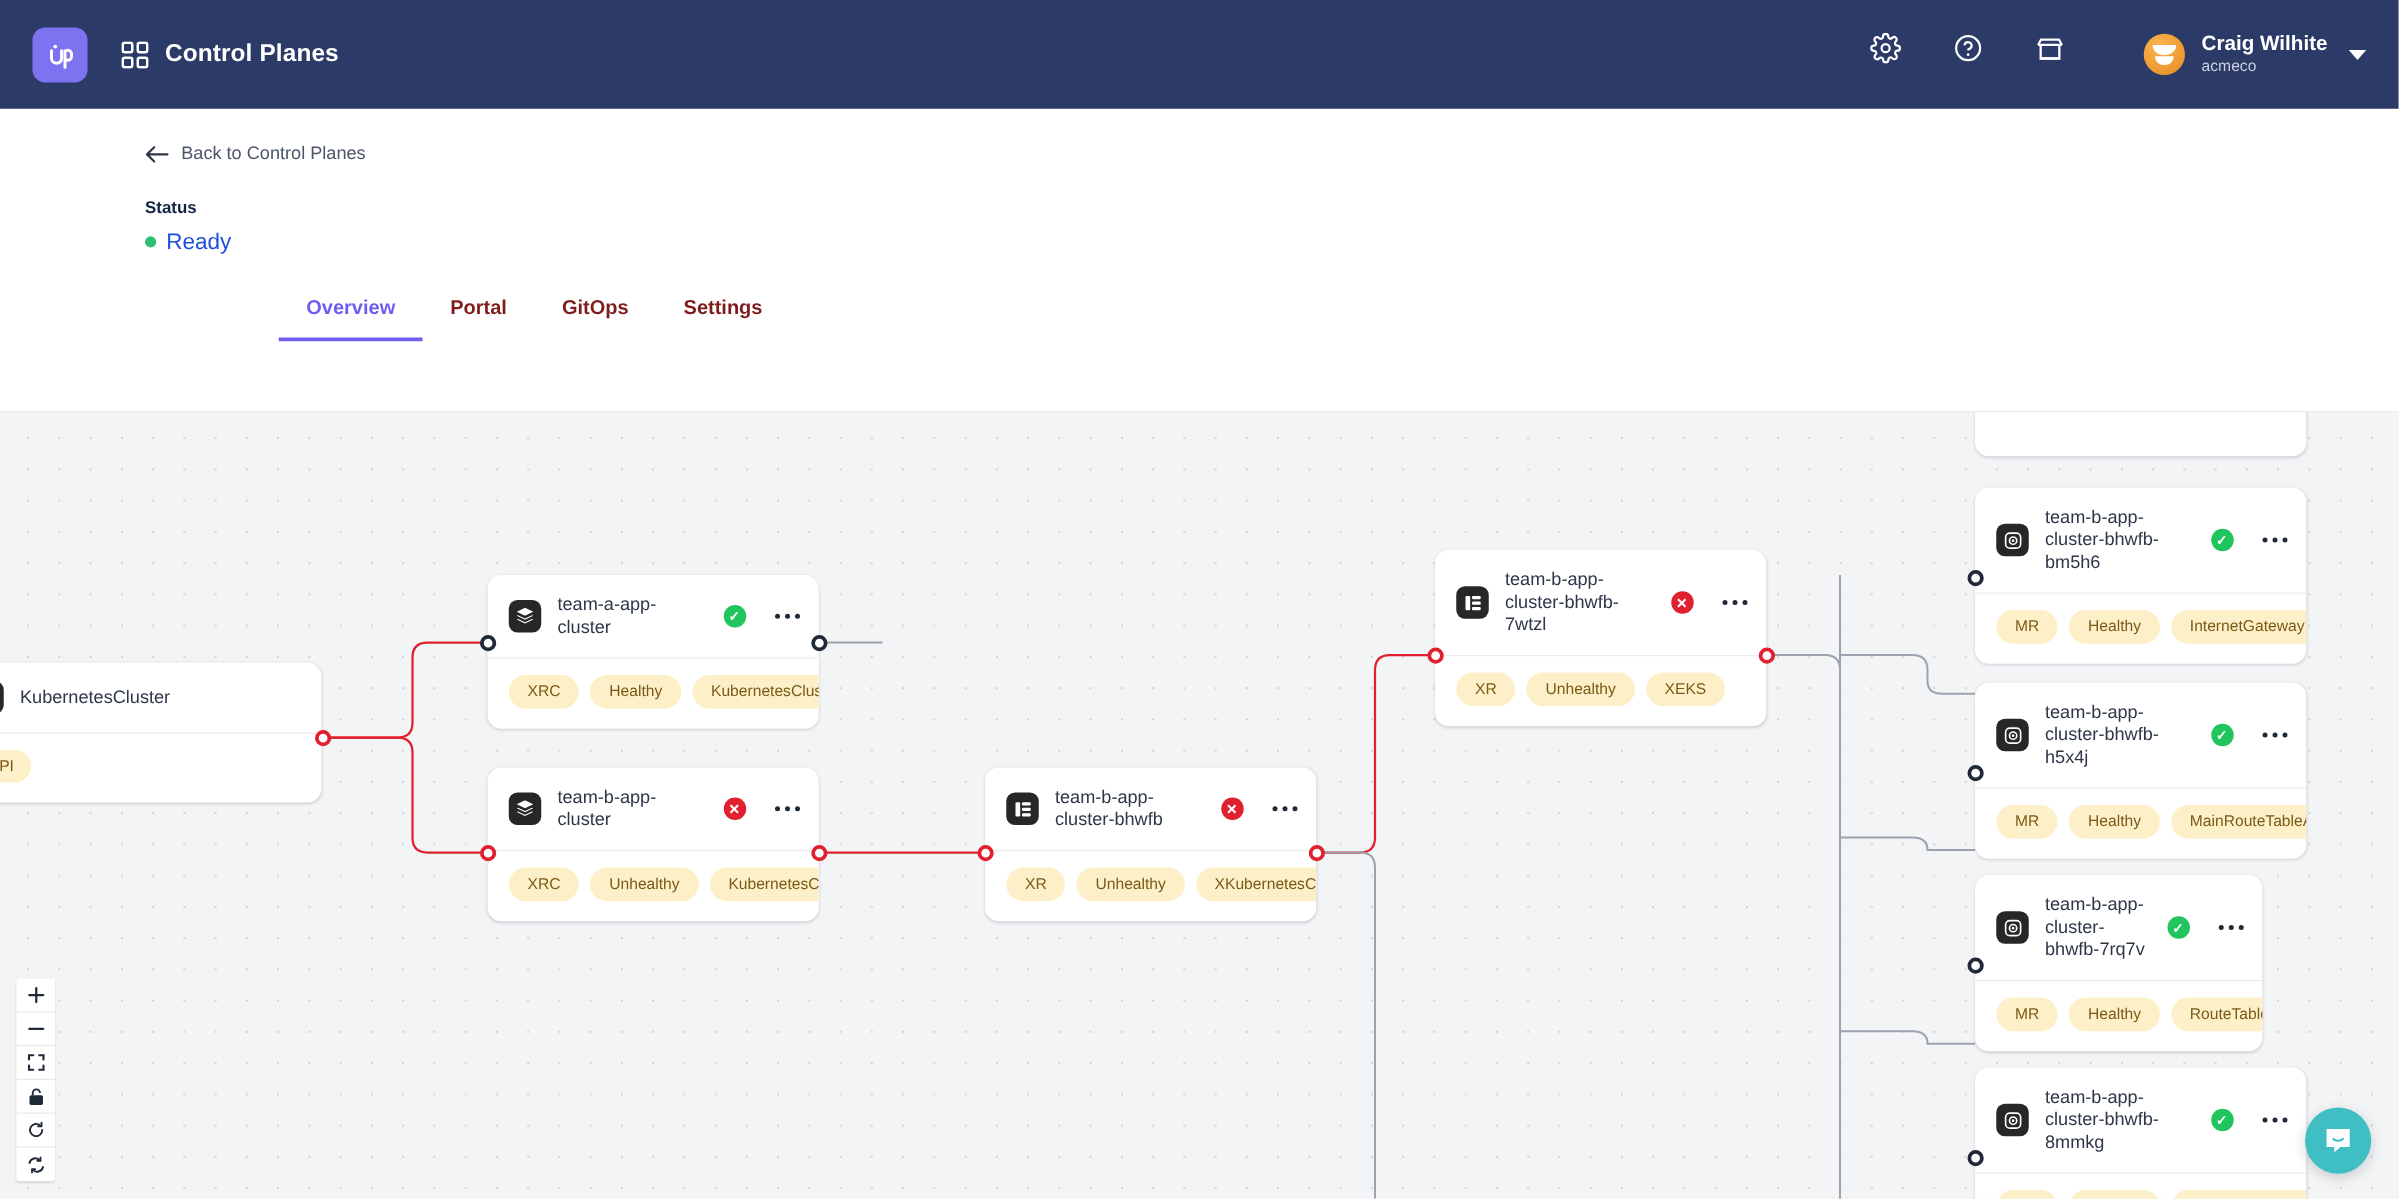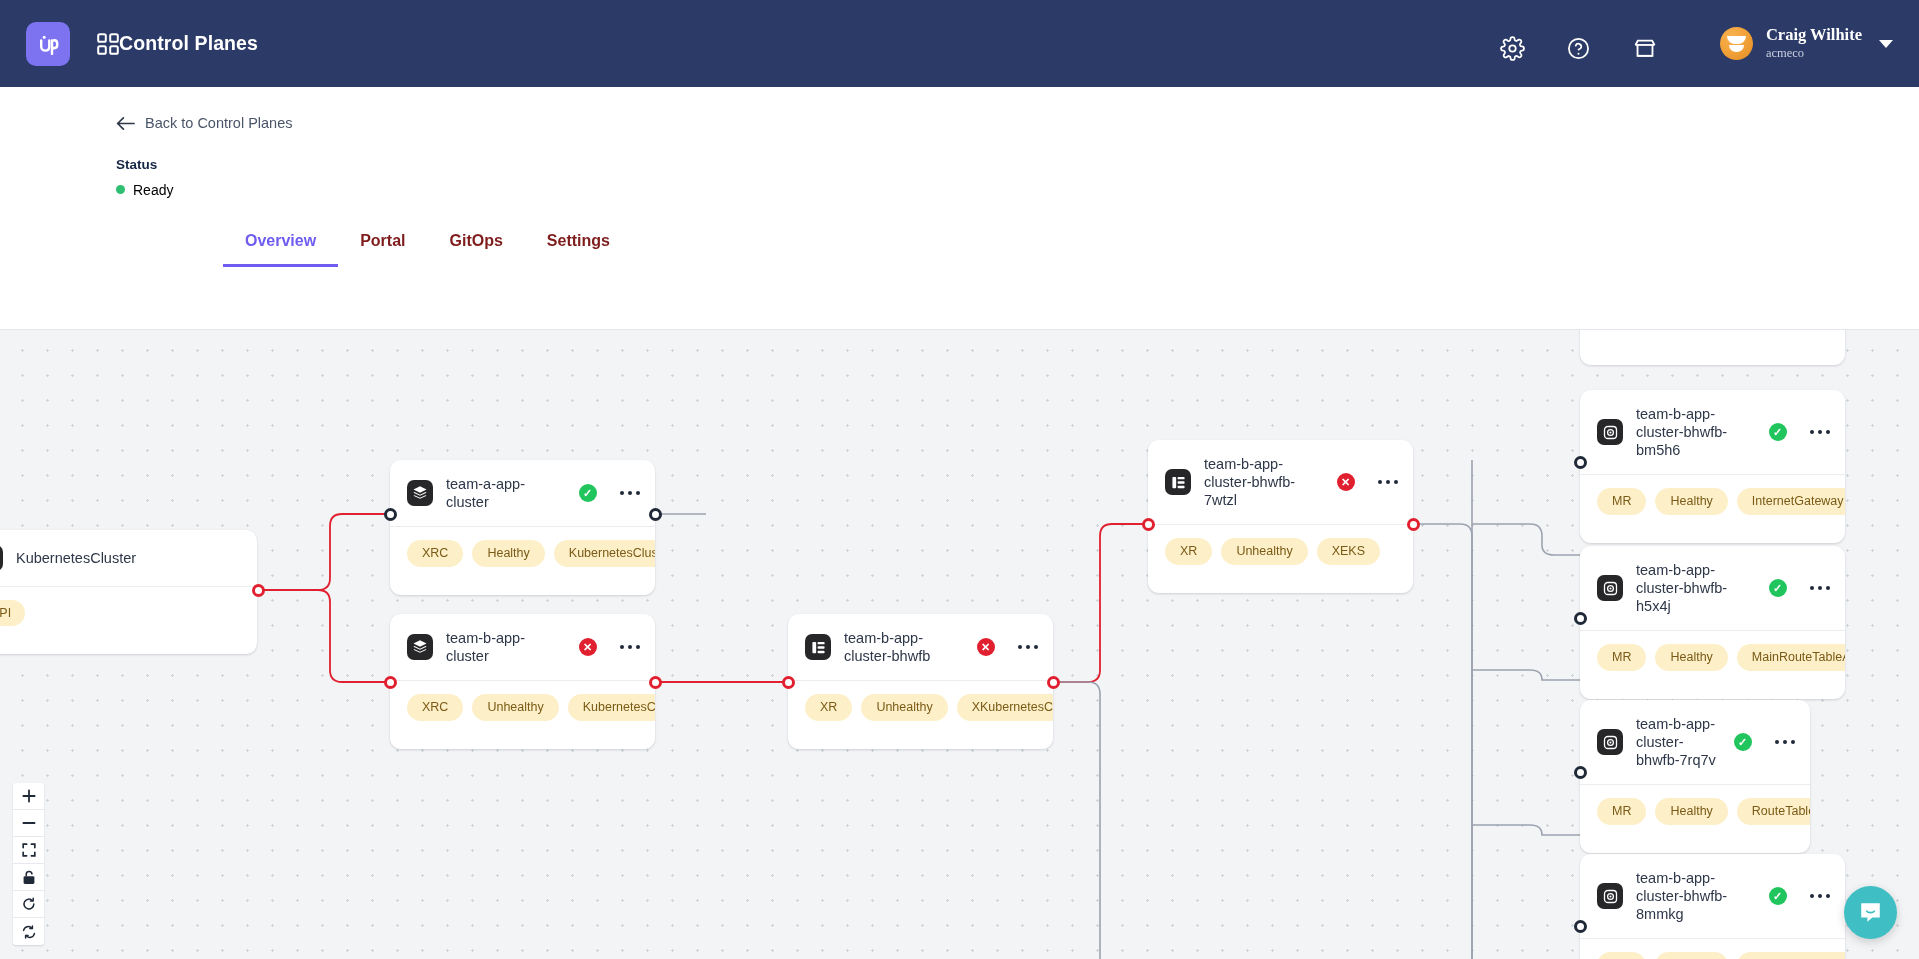--- a/index.html
+++ b/index.html
@@ -22,29 +22,29 @@
   }
   .logo-box {
     width: 44px; height: 44px;
     border-radius: 10px;
     background: #7d73f0;
     display: flex; align-items: center; justify-content: center;
     color: #fff; font-size: 22px; font-weight: 700;
     letter-spacing: -1px;
     margin-right: 27px;
   }
-  .nav-section { display: flex; align-items: center; }
+  .nav-section { display: flex; align-items: center; gap: 13px; }
   .grid-icon { display: block; }
   .nav-title {
     color: #ffffff; font-size: 19.5px; font-weight: 700;
     letter-spacing: .1px;
   }
   .nav-right {
     margin-left: auto;
-    display: flex; align-items: flex-end; gap: 40px; font-family: Liberation Serif, serif;
+    display: flex; align-items: flex-start; gap: 40px;
   }
   .nav-ic { width: 26px; height: 26px; display: flex; align-items: center; justify-content: center; cursor: pointer; }
   .user-block { display: flex; align-items: center; gap: 13px; margin-left: 22px; cursor: pointer; }
   .avatar {
     width: 33px; height: 33px; border-radius: 50%;
     background: radial-gradient(circle at 35% 30%, #f8b352 0%, #f3a23a 45%, #e08c24 100%);
     display: flex; align-items: center; justify-content: center;
     position: relative; overflow: hidden;
   }
   .avatar::before {
@@ -69,21 +69,21 @@
   }
   .page-title {
     margin-top: 9px;
     font-size: 32px; font-weight: 700; color: #152544;
     letter-spacing: -.4px;
   }
   .meta-row { display: flex; margin-top: 22px; }
   .meta-col { }
   .meta-col.sep { border-left: 1px solid #d8dde6; padding-left: 34px; }
   .meta-label { font-size: 13.5px; font-weight: 700; color: #152544; }
-  .meta-val { margin-top: 10px; font-size: 14px; color: #000000; display: flex; align-items: center; gap: 8px; }
+  .meta-val { margin-top: 10px; font-size: 18px; color: #1d4ed8; display: flex; align-items: center; gap: 8px; }
   .dot-ready { width: 9px; height: 9px; border-radius: 50%; background: #2fbf71; display: inline-block; }
   .cfg-ver { margin-left: 14px; }
 
   
   .tabs { display: flex; gap: 0; margin: 26px 0 0 107px; }
   .tab {
     padding: 8px 22px 14px 22px;
     font-size: 16px; font-weight: 700; color: #7f1d1d;
     cursor: pointer; border-bottom: 3px solid transparent;
   }
@@ -128,21 +128,21 @@
     width: 18px; height: 18px; min-width: 18px; border-radius: 50%;
     display: flex; align-items: center; justify-content: center;
     color: #fff; font-size: 11px; font-weight: 700;
   }
   .status-badge.healthy { background: #21c55d; }
   .status-badge.unhealthy { background: #e1202f; }
   .kebab { display: flex; gap: 3.5px; margin-left: 10px; cursor: pointer; align-items: center; }
   .kebab i { width: 4.5px; height: 4.5px; border-radius: 50%; background: #1f2937; display: block; }
   .node-body {
     border-top: 1px solid #ececf0;
-    padding: 13px 15px 28px 17px;
+    padding: 13px 15px 16px 17px;
     display: flex; gap: 9px; white-space: nowrap;
   }
   .chip {
     background: #fdf0c9;
     color: #7a5a16;
     font-size: 12.5px;
     border-radius: 20px;
     padding: 6px 15px;
     line-height: 1.15;
   }

